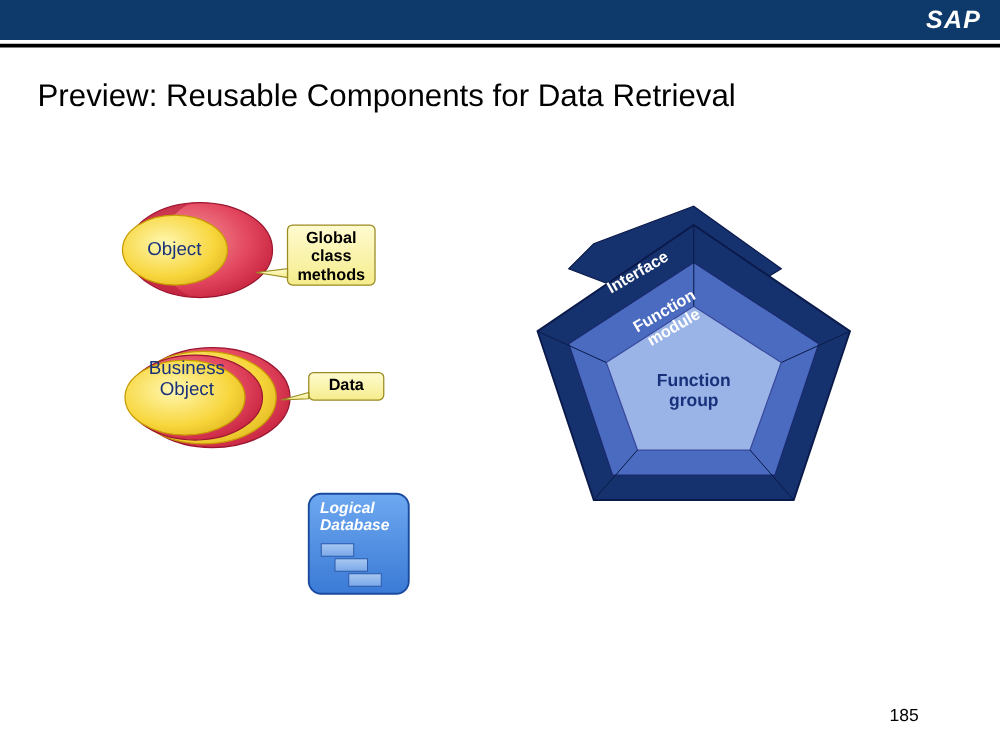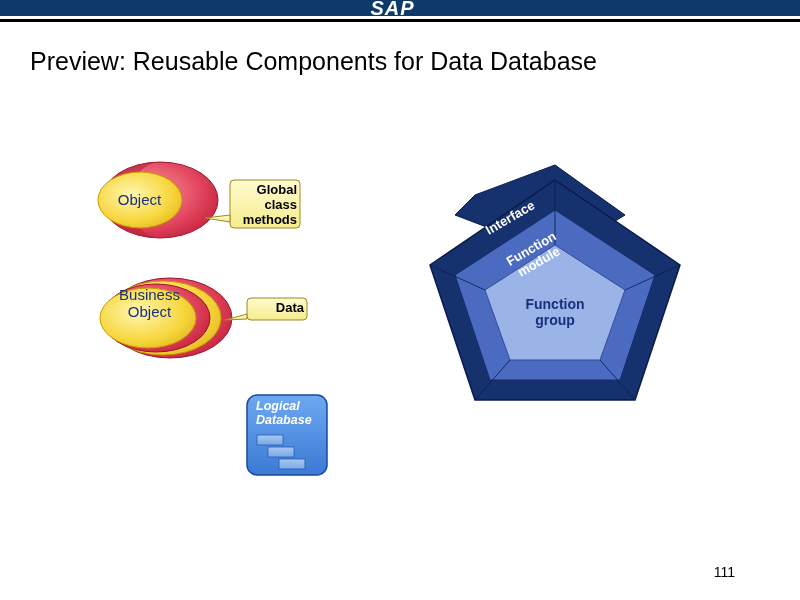--- a/index.html
+++ b/index.html
@@ -1,38 +1,38 @@
 <!DOCTYPE html>
 <html><head>
 <meta charset="utf-8">
 <style>
   * { margin: 0; padding: 0; box-sizing: border-box; }
   body { width: 800px; height: 600px; font-family: Arial, sans-serif; background: #fff; position: relative; overflow: hidden; }
-  .topbar { width: 100%; height: 16px; background: #0d3a6b; display: flex; justify-content: center; align-items: center; padding-right: 15px; }
+  .topbar { width: 100%; height: 32px; background: #0d3a6b; display: flex; justify-content: flex-end; align-items: center; padding-right: 15px; }
   .logo { color: #fff; font-weight: bold; font-size: 20px; letter-spacing: 1px; font-style: italic; }
   .divider { width: 100%; height: 3px; background: #000; margin-top: 3px; }
   .title { font-size: 25px; font-weight: normal; color: #000; margin: 25px 0 0 30px; }
   .canvas { position: absolute; top: 0; left: 0; width: 800px; height: 600px; }
   .page-num { position: absolute; bottom: 20px; right: 65px; font-size: 14px; color: #000; }
   .object-label { position: absolute; color: #18317b; font-weight: normal; font-size: 15px; text-align: center; }
-  .callout-label { position: absolute; color: #000; font-weight: bold; font-size: 13px; text-align: right; line-height: 1.15; }
+  .callout-label { position: absolute; color: #000; font-weight: bold; font-size: 13px; text-align: center; line-height: 1.15; }
   .ldb-label { position: absolute; color: #fff; font-weight: bold; font-size: 12.5px; text-align: left; line-height: 1.1; font-style: italic; }
   .pentagon-label { position: absolute; font-weight: bold; font-size: 14px; text-align: center; }
   .fg-label { color: #18317b; }
   .fm-label { color: #fff; transform: rotate(-30deg); transform-origin: center; }
   .if-label { color: #fff; transform: rotate(-30deg); transform-origin: center; }
 </style>
 </head>
 <body>
 
 <div class="topbar">
   <span class="logo">SAP</span>
 </div>
 <div class="divider"></div>
-<h1 class="title">Preview:  Reusable Components for Data Database</h1>
+<h1 class="title">Preview:  Reusable Components for Data Retrieval</h1>
 
 <svg class="canvas" viewBox="0 0 800 600">
   <defs>
     <radialGradient id="gRed" cx="40%" cy="40%" r="70%">
       <stop offset="0%" stop-color="#f29ca0"></stop>
       <stop offset="60%" stop-color="#e44a61"></stop>
       <stop offset="100%" stop-color="#c41e3a"></stop>
     </radialGradient>
     <radialGradient id="gYellow" cx="40%" cy="40%" r="70%">
       <stop offset="0%" stop-color="#fff7b0"></stop>
@@ -111,13 +111,13 @@
 
 <div class="ldb-label" style="left:256px; top:400px; width:70px; white-space:pre-line">Logical
 Database</div>
 
 <div class="pentagon-label fg-label" style="left:520px; top:296px; width:70px; white-space:pre-line">Function
 group</div>
 <div class="pentagon-label fm-label" style="left:485px; top:240px; width:100px; white-space:pre-line; font-size:13px">Function
 module</div>
 <div class="pentagon-label if-label" style="left:465px; top:210px; width:90px; font-size:13px">Interface</div>
 
-<div class="page-num">111</div>
+<div class="page-num">185</div>
 
 </body></html>

